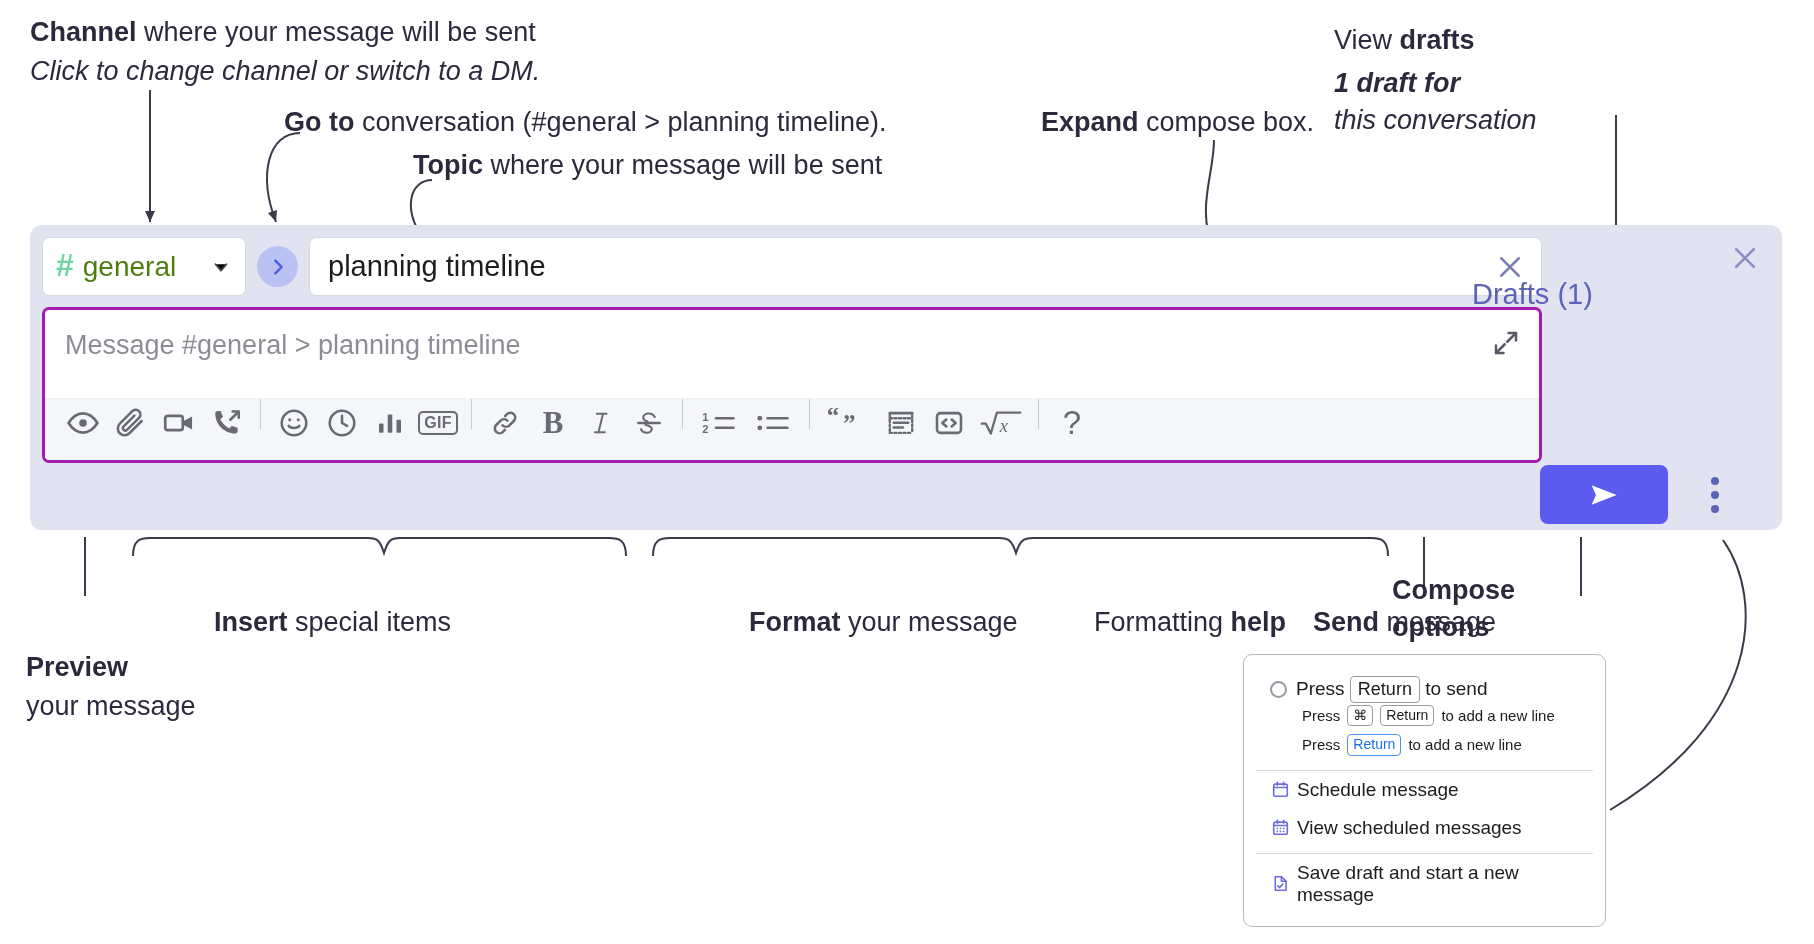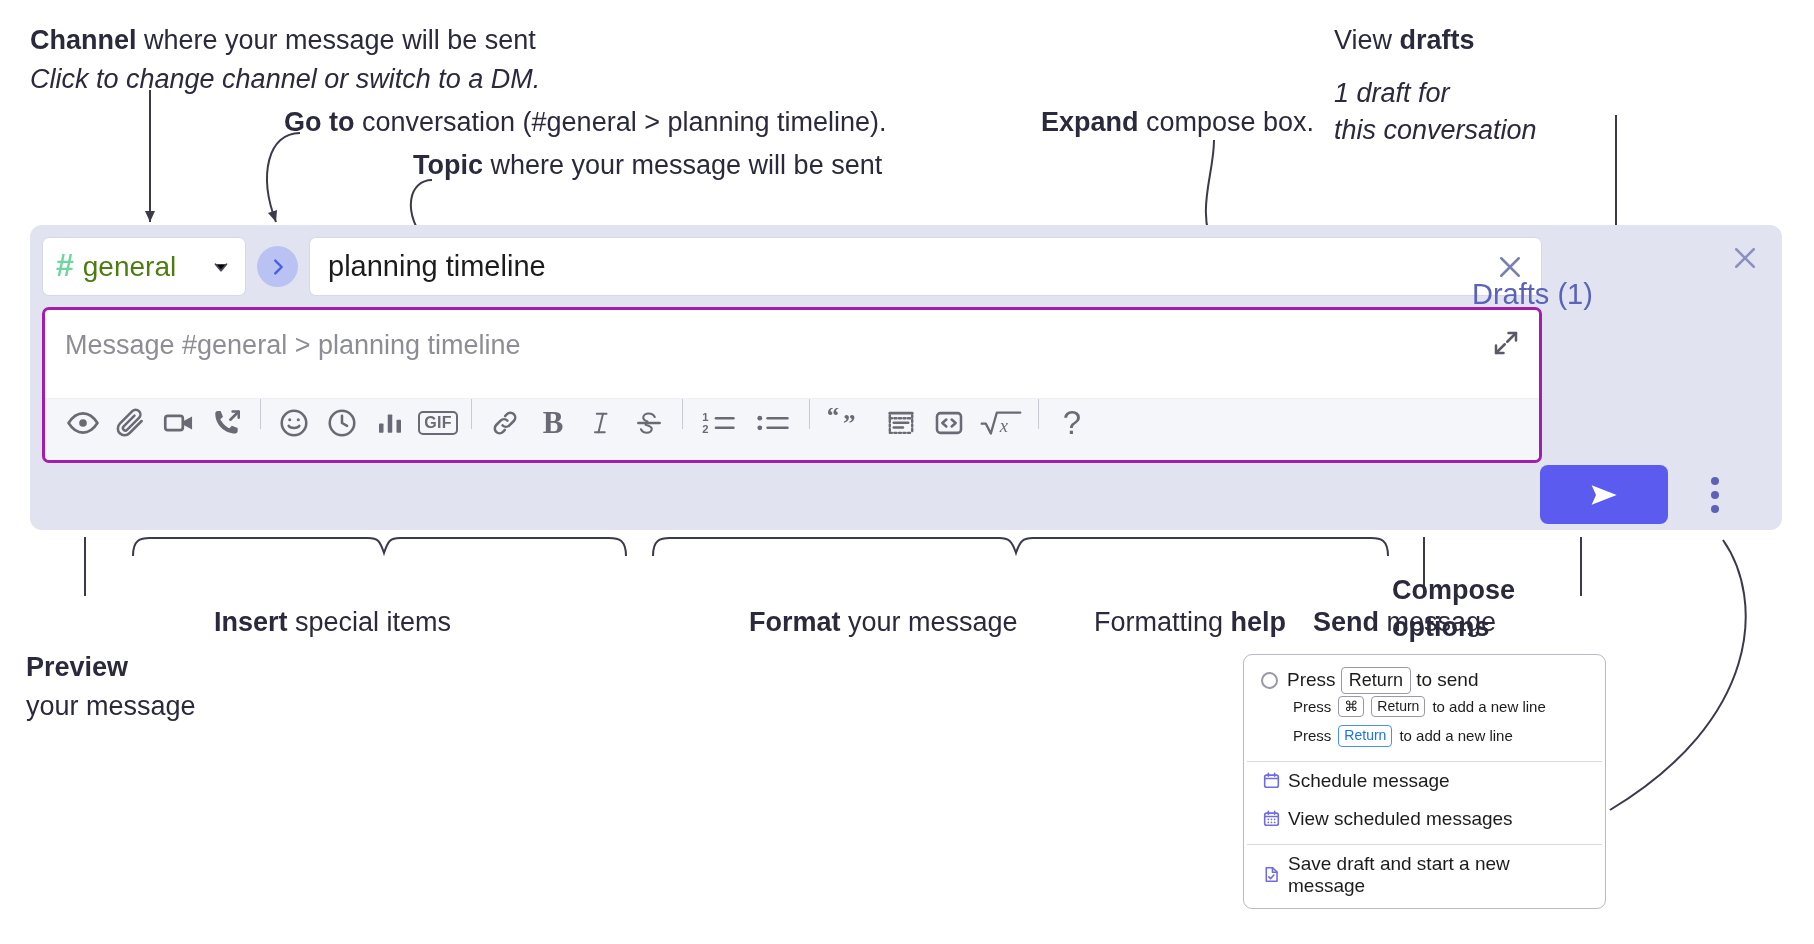--- a/index.html
+++ b/index.html
@@ -72,21 +72,21 @@
   }
   #compose-options{position:absolute;left:1700px;top:465px;width:30px;height:59px;
                    display:flex;flex-direction:column;align-items:center;justify-content:center;gap:6px;}
   #compose-options span{width:8px;height:8px;border-radius:50%;background:#5b62b8;display:block;}
   #panel-close{position:absolute;right:22px;top:18px;color:#8b8fc4;}
 
   
   #options-menu{
     position:absolute;left:1243px;top:654px;width:363px;
     background:#ffffff;border:1px solid #b9bac4;border-radius:9px;
-    box-sizing:border-box;padding:3px;
+    box-sizing:border-box;padding:12px;
   }
   .radio-row{display:flex;align-items:center;gap:9px;padding:9px 14px 2px 14px;}
   .sub-row{display:flex;align-items:center;gap:7px;padding:0 14px 8px 46px;}
   .radio{width:17px;height:17px;border-radius:50%;border:2px solid #9a9aa6;box-sizing:border-box;flex:none;}
   .radio.on{border-color:#1a73e8;background:radial-gradient(#1a73e8 0 44%, #fff 47% 100%);}
   .mtext{font-size:19px;color:#1d1c1d;}
   .stext{font-size:15px;color:#1d1c1d;}
   .key{border:1px solid #9a9aa6;border-radius:4px;padding:1px 7px;font-size:18px;color:#1d1c1d;
        display:inline-block;line-height:1.25;background:#fff;}
   .key.sm{font-size:14px;padding:1px 5px;}
@@ -125,40 +125,40 @@
 
   <path d="M653 556 C653 540, 660 538, 670 538 L999 538 C1009 538, 1012 541, 1016 553 C1020 541, 1023 538, 1033 538 L1371 538 C1381 538, 1388 540, 1388 556"></path>
 
   <path d="M1424 537 L1424 596"></path>
 
   <path d="M1581 537 L1581 596"></path>
 
   <path d="M1723 540 C1765 600, 1760 720, 1610 810"></path>
 </svg>
 
-<div class="anno" style="left:30px;top:24px;">
+<div class="anno" style="left:30px;top:16px;">
   <div><b>Channel</b><span> where your message will be sent</span></div>
   <div class="ital" style="margin-top:6px;">Click to change channel or switch to a DM.</div>
 </div>
 
 <div class="anno" style="left:284px;top:106px;">
   <b>Go to</b><span> conversation (#general &gt; planning timeline).</span>
 </div>
 
 <div class="anno" style="left:413px;top:149px;">
   <b>Topic</b><span> where your message will be sent</span>
 </div>
 
 <div class="anno" style="left:1041px;top:106px;">
   <b>Expand</b><span> compose box.</span>
 </div>
 
 <div class="anno" style="left:1334px;top:24px;">
   <div><span>View </span><b>drafts</b></div>
-  <div class="ital" style="margin-top:20px;">1 draft for</div>
+  <div class="ital" style="margin-top:10px;font-weight:bold;">1 draft for</div>
   <div class="ital" style="margin-top:4px;">this conversation</div>
 </div>
 
 <div id="compose-panel">
 
   <div id="panel-close">
     <svg width="30" height="30" viewBox="0 0 24 24" stroke="currentColor" stroke-width="2" stroke-linecap="round">
       <path d="M5 5 L19 19 M19 5 L5 19"></path>
     </svg>
   </div>

